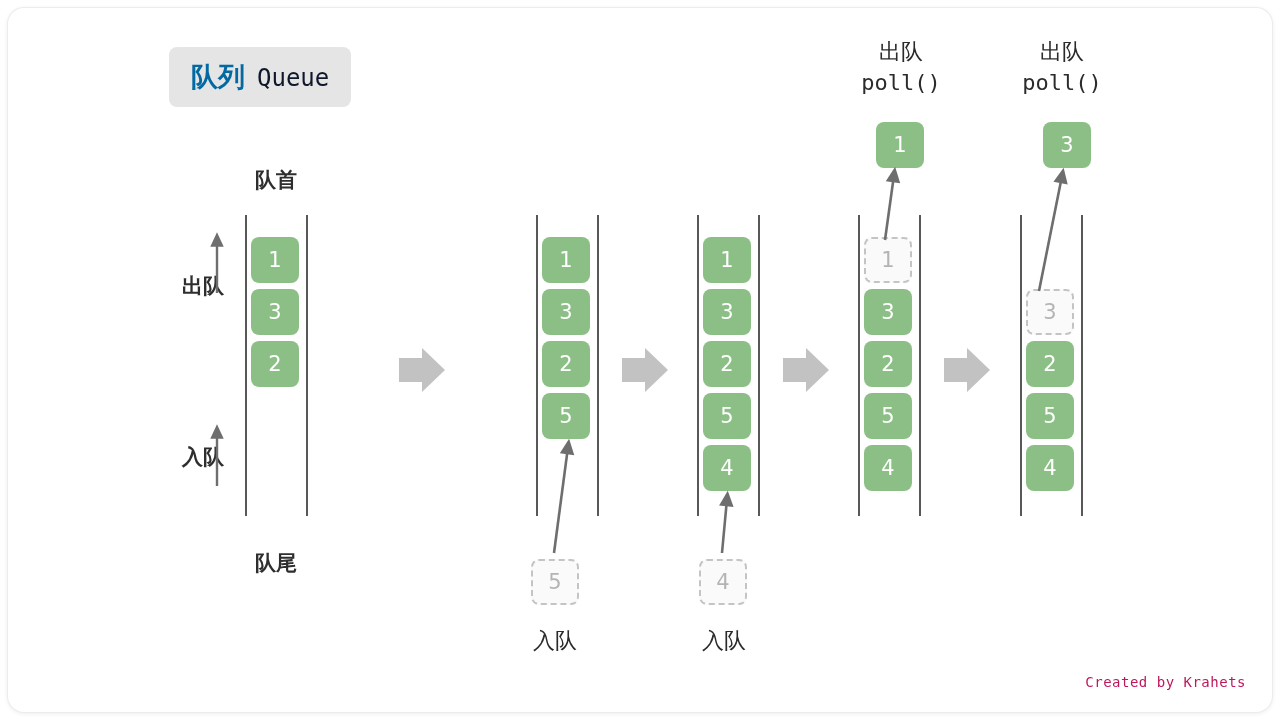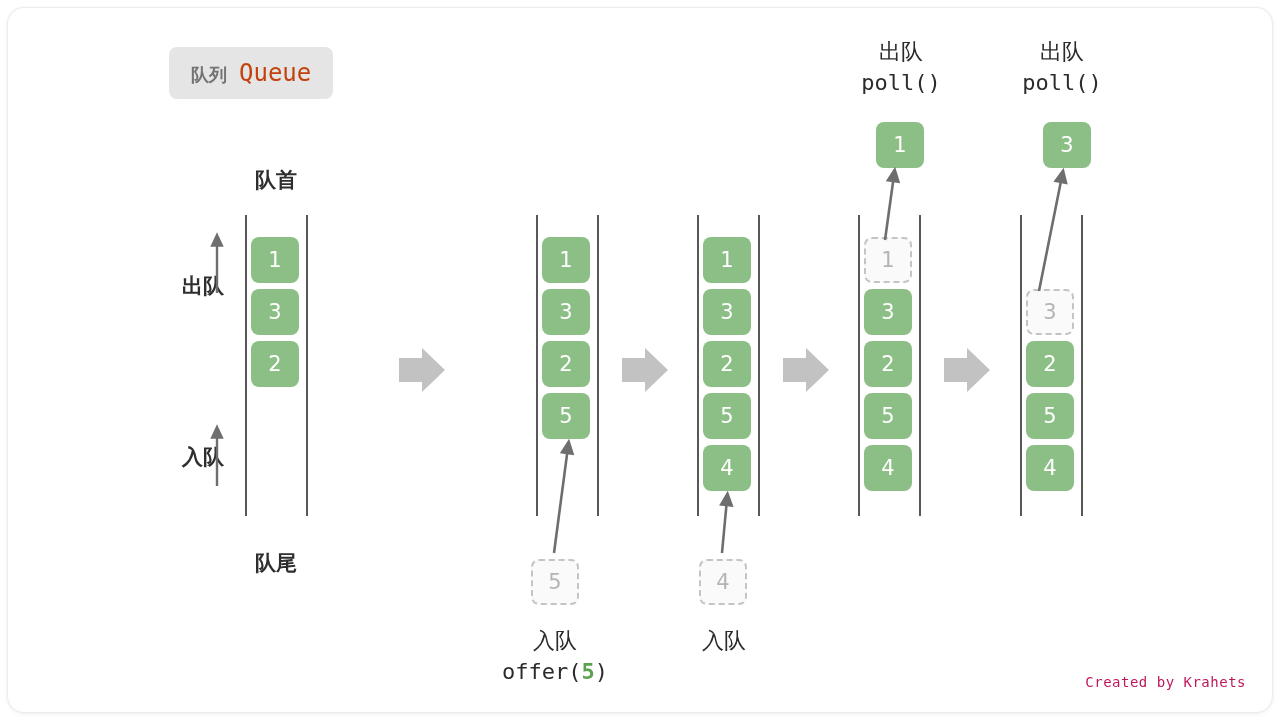--- a/index.html
+++ b/index.html
@@ -32,28 +32,28 @@
     top: 39px;
     padding: 12px 22px;
     background: #e5e5e5;
     border-radius: 8px;
     display: flex;
     align-items: baseline;
     gap: 12px;
     white-space: nowrap;
   }
   #title-badge .zh {
-    font-size: 18px;
+    font-size: 27px;
     font-weight: bold;
-    color: #737373;
+    color: #0369a1;
     font-family: Liberation Serif, serif;
   }
   #title-badge .en {
     font-size: 24px;
-    color: #c2410c;
+    color: #0f172a;
     font-family: "DejaVu Sans Mono", "Liberation Mono", monospace;
   }
 
   
   .cn-label {
     font-family: "DejaVu Sans", "Liberation Sans", sans-serif;
     font-weight: bold;
     color: #2e2e2e;
     white-space: nowrap;
   }
@@ -165,21 +165,20 @@
 
   <div class="abs cell" style="left:534px; top:229px;">1</div>
   <div class="abs cell" style="left:534px; top:281px;">3</div>
   <div class="abs cell" style="left:534px; top:333px;">2</div>
   <div class="abs cell" style="left:534px; top:385px;">5</div>
 
   <div class="abs cell ghost" style="left:523px; top:551px;">5</div>
 
   <div class="abs op-caption" style="left:447px; top:617px;">
     <span class="op-zh">入队</span>
-    <span class="op-code"><span>offer(</span><span class="num">5</span><span>)</span></span>
   </div>
 
   <div class="abs rail" style="left:689px; top:207px; height:301px;"></div>
   <div class="abs rail" style="left:750px; top:207px; height:301px;"></div>
 
   <div class="abs cell" style="left:695px; top:229px;">1</div>
   <div class="abs cell" style="left:695px; top:281px;">3</div>
   <div class="abs cell" style="left:695px; top:333px;">2</div>
   <div class="abs cell" style="left:695px; top:385px;">5</div>
   <div class="abs cell" style="left:695px; top:437px;">4</div>

